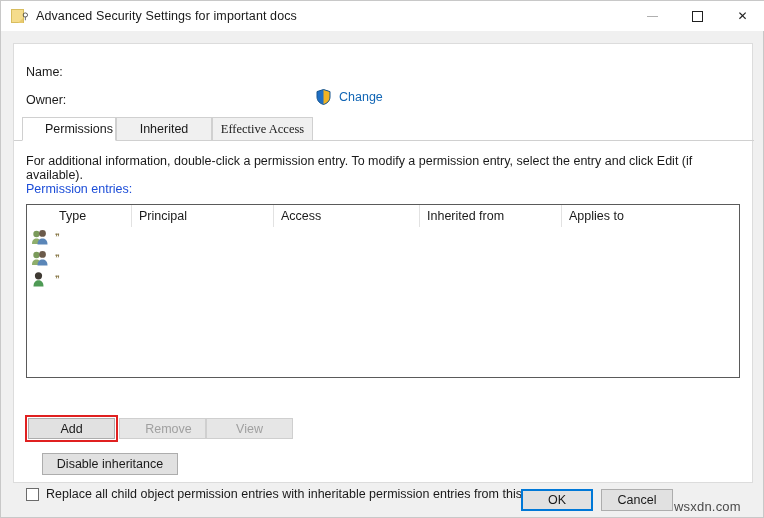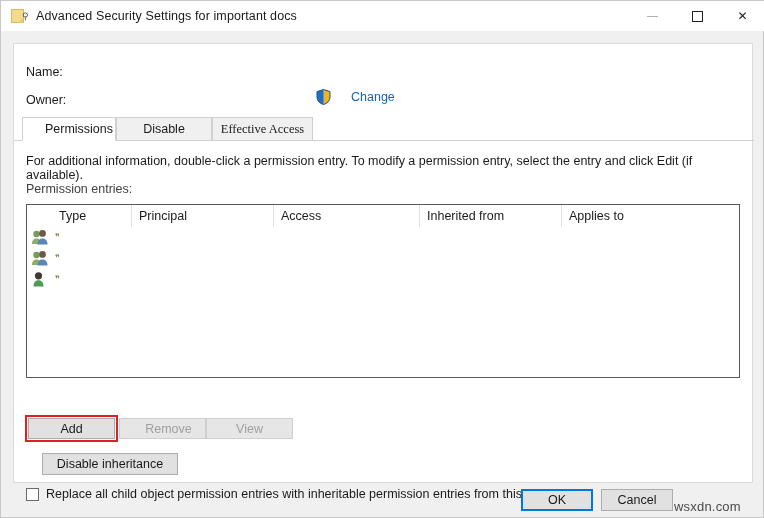--- a/index.html
+++ b/index.html
@@ -70,21 +70,21 @@
     background: #ffffff;
     border: 1px solid #dcdcdc;
   }
 
   .field-row { position: absolute; font-size: 12.5px; color: #1a1a1a; }
   #name-label  { left: 12px; top: 21px; }
   #owner-label { left: 12px; top: 49px; }
 
   #change-wrap {
     position: absolute; left: 302px; top: 45px;
-    display: flex; align-items: center; gap: 20px;
+    display: flex; align-items: center; gap: 8px;
   }
   .shield {
     width: 15px; height: 16px; position: relative; display:inline-block;
   }
   .shield svg { display: block; }
   #change-link {
     font-size: 12.5px; color: #1266b5; cursor: pointer;
   }
 
   
@@ -115,21 +115,21 @@
   #tab-2 { left: 198px; width: 101px; font-family: Liberation Serif, serif; }
 
   
   #info-text {
     position: absolute; left: 12px; top: 110px;
     width: 716px;
     font-size: 12.5px; color: #1a1a1a;
   }
   #entries-label {
     position: absolute; left: 12px; top: 138px;
-    font-size: 12.5px; color: #404040;
+    font-size: 12.5px; color: #1d4ed8;
   }
 
   
   #listbox {
     position: absolute;
     left: 12px; top: 160px;
     width: 714px; height: 174px;
     background: #ffffff;
     border: 1px solid #5a5a5a;
   }
@@ -257,21 +257,21 @@
       </span>
       <span id="change-link">Change</span>
     </div>
 
     <div id="tabstrip">
       <div id="tabline"></div>
       <div class="tab active" id="tab-0">
         <span>Permissions</span>
       </div>
       <div class="tab" id="tab-1">
-        <span>Disable</span>
+        <span>Inherited</span>
       </div>
       <div class="tab" id="tab-2">
         <span>Effective Access</span>
       </div>
     </div>
 
     <div id="info-text">For additional information, double-click a permission entry. To modify a permission entry, select the entry and click Edit (if available).</div>
     <div id="entries-label">Permission entries:</div>
 
     <div id="listbox">

